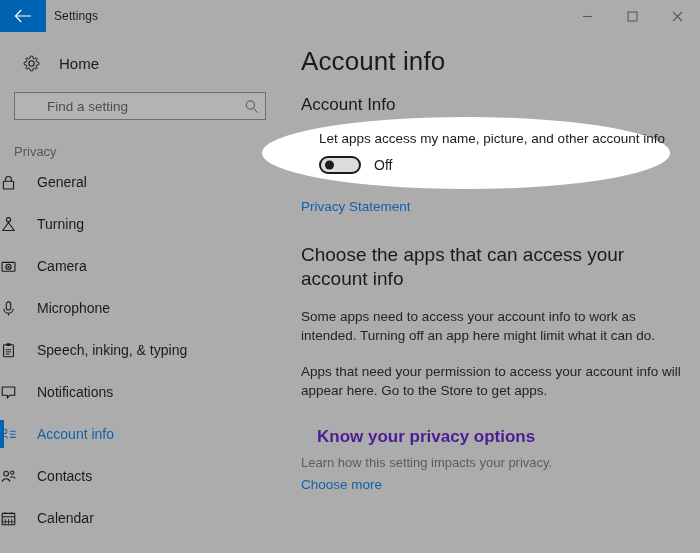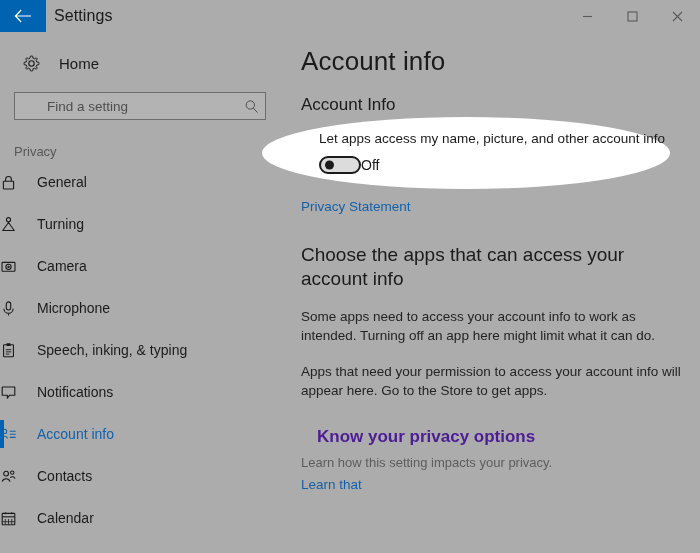--- a/index.html
+++ b/index.html
@@ -33,21 +33,21 @@
     display: flex;
     align-items: center;
     justify-content: center;
     flex: 0 0 auto;
   }
   .back-btn svg { display: block; }
   .app-title {
     display: flex;
     align-items: center;
     padding-left: 8px;
-    font-size: 16px;
+    font-size: 12px;
     color: #1b1b1b;
     letter-spacing: 0.1px;
   }
   .win-controls {
     margin-left: auto;
     display: flex;
     align-items: stretch;
   }
   .win-btn {
     width: 45px;
@@ -201,20 +201,21 @@
     position: absolute;
     width: 9px;
     height: 9px;
     border-radius: 50%;
     background: #1b1b1b;
     top: 50%;
     left: 4px;
     transform: translateY(-50%);
   }
   .toggle-state {
+    margin-left: 13px;
     font-size: 14px;
     color: #1b1b1b;
   }
   .link {
     display: inline-block;
     font-size: 13.5px;
     color: #1361ab;
     text-decoration: none;
     cursor: pointer;
   }
@@ -443,21 +444,21 @@
   <h2 class="sub-heading">Choose the apps that can access your account info</h2>
 
   <p class="body-text">Some apps need to access your account info to work as intended. Turning off an app here might limit what it can do.</p>
 
   <p class="body-text">Apps that need your permission to access your account info will appear here. Go to the Store to get apps.</p>
 
   <h3 class="small-heading">Know your privacy options</h3>
 
   <p class="muted-text">Learn how this setting impacts your privacy.</p>
 
-  <a class="link link-learn">Learn that</a>
+  <a class="link link-learn">Choose more</a>
 
 </div>
 
 <div class="highlight-ellipse"></div>
 
 <div class="highlight-content">
   <p class="toggle-desc">Let apps access my name, picture, and other account info</p>
   <div class="toggle-row">
     <div class="toggle">
       <span class="knob"></span>

